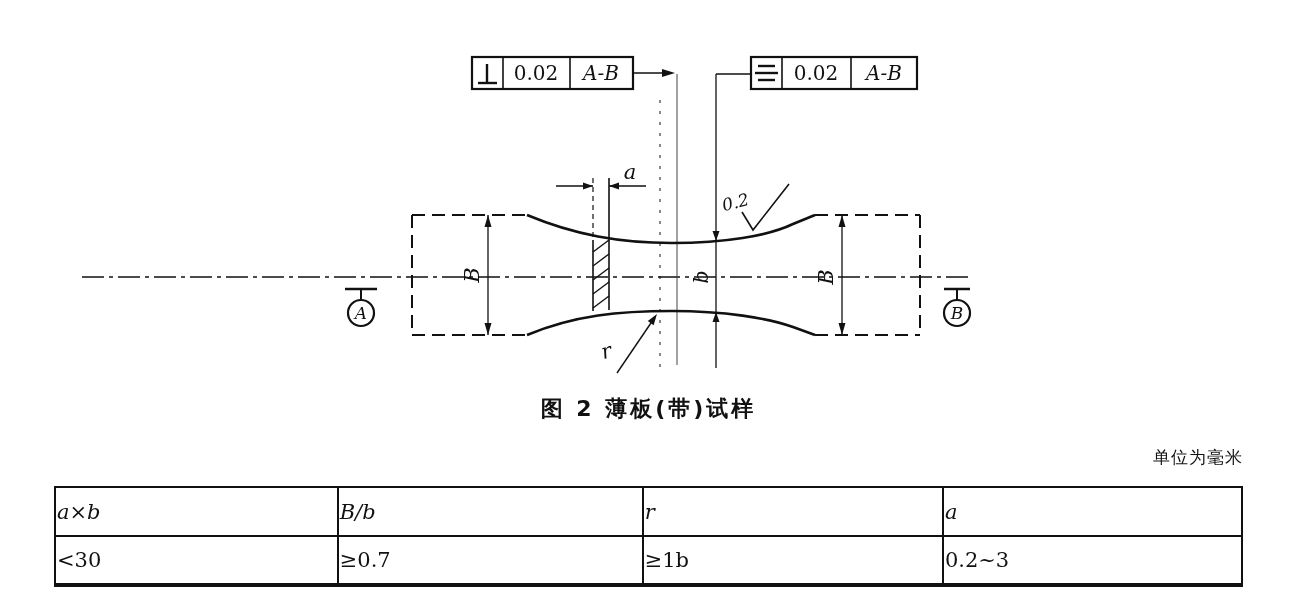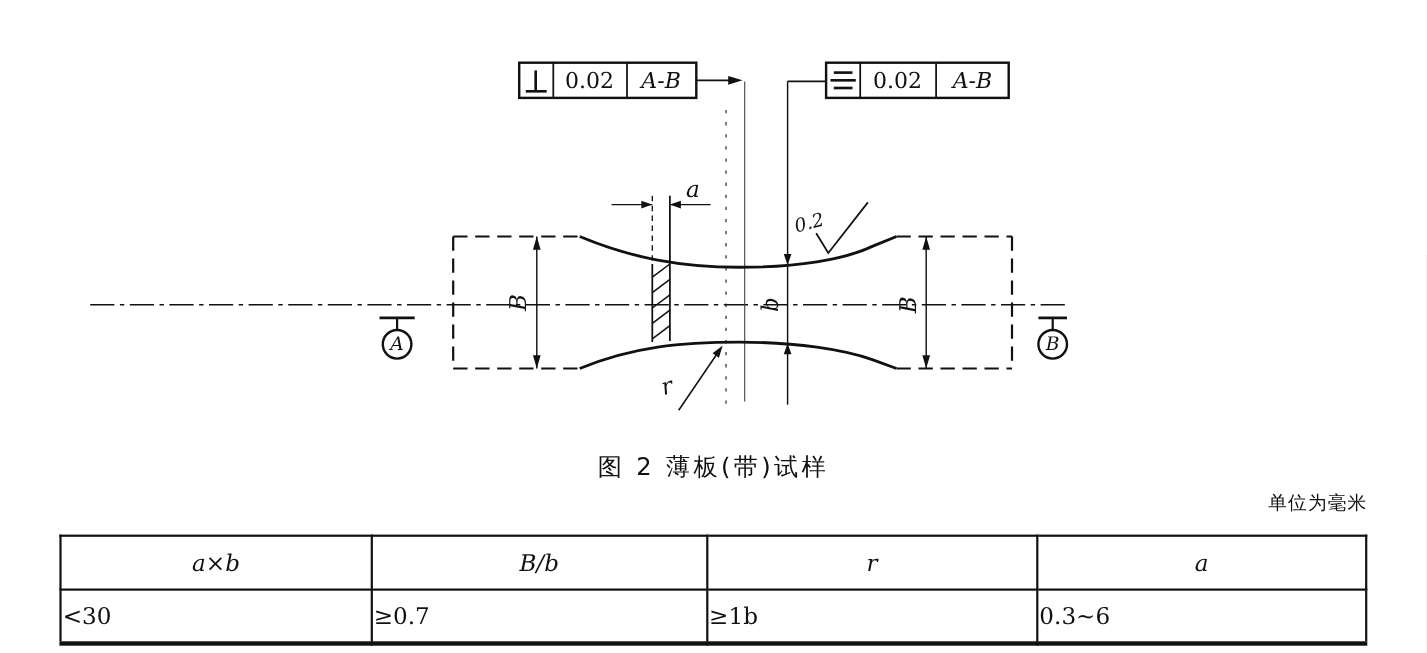--- a/index.html
+++ b/index.html
@@ -4,31 +4,31 @@
 <style>
   html,body{margin:0;padding:0;background:#e8e8e8;}
   .page{position:relative;width:1297px;height:594px;background:#ffffff;overflow:hidden;
         font-family:"DejaVu Serif", serif;color:#111;}
   svg text{fill:#111;}
   .dimtext{font-family:"DejaVu Serif", serif;font-style:italic;font-size:21px;}
   .fcftext{font-family:"DejaVu Serif", serif;font-size:20px;}
   .fcftext.it{font-style:italic;}
   .smalltext{font-family:"DejaVu Serif", serif;font-size:17px;font-style:italic;}
   .fig-caption{position:absolute;top:394px;left:0;width:100%;text-align:center;
-        font-family:"DejaVu Sans", sans-serif;font-weight:400;font-size:22px;letter-spacing:3px;margin-top:16px;}
+        font-family:"DejaVu Sans", sans-serif;font-weight:700;font-size:22px;letter-spacing:3px;}
   .table-title{position:absolute;top:438px;left:0;width:100%;text-align:center;
         font-family:"DejaVu Sans", sans-serif;font-weight:700;font-size:22px;letter-spacing:3px;}
   .unit-note{position:absolute;top:446px;right:54px;
         font-family:"DejaVu Sans", sans-serif;font-size:17px;letter-spacing:1px;}
   table.dims{position:absolute;left:54px;top:486px;width:1189px;border-collapse:collapse;
         table-layout:fixed;background:#fff;}
   table.dims,table.dims th,table.dims td{border:2px solid #111;}
   table.dims{border-bottom:4px solid #111;}
   table.dims th{height:45px;font-family:"DejaVu Serif", serif;font-style:italic;
-        font-weight:400;font-size:21px;text-align:center;}
+        font-weight:400;font-size:21px;text-align:left;}
   table.dims td{height:44px;font-family:"DejaVu Serif", serif;font-size:21px;text-align:left;}
   .c1{width:23.8%;} .c2{width:25.7%;margin-top:24px;} .c3{width:25.3%;} .c4{width:25.2%;}
 </style>
 </head>
 <body>
 
 <div class="page">
 
   <svg width="1297" height="480" viewBox="0 0 1297 480">
 
@@ -165,18 +165,18 @@
         <tr>
       <th class="c1">a×b</th>
       <th class="c2">B/b</th>
       <th class="c3">r</th>
       <th class="c4">a</th>
     </tr>
     <tr>
       <td>&lt;30</td>
       <td>≥0.7</td>
       <td>≥1b</td>
-      <td>0.3~6</td>
+      <td>0.2~3</td>
     </tr>
   </tbody>
     </table>
 
 </div>
 
 </body></html>

